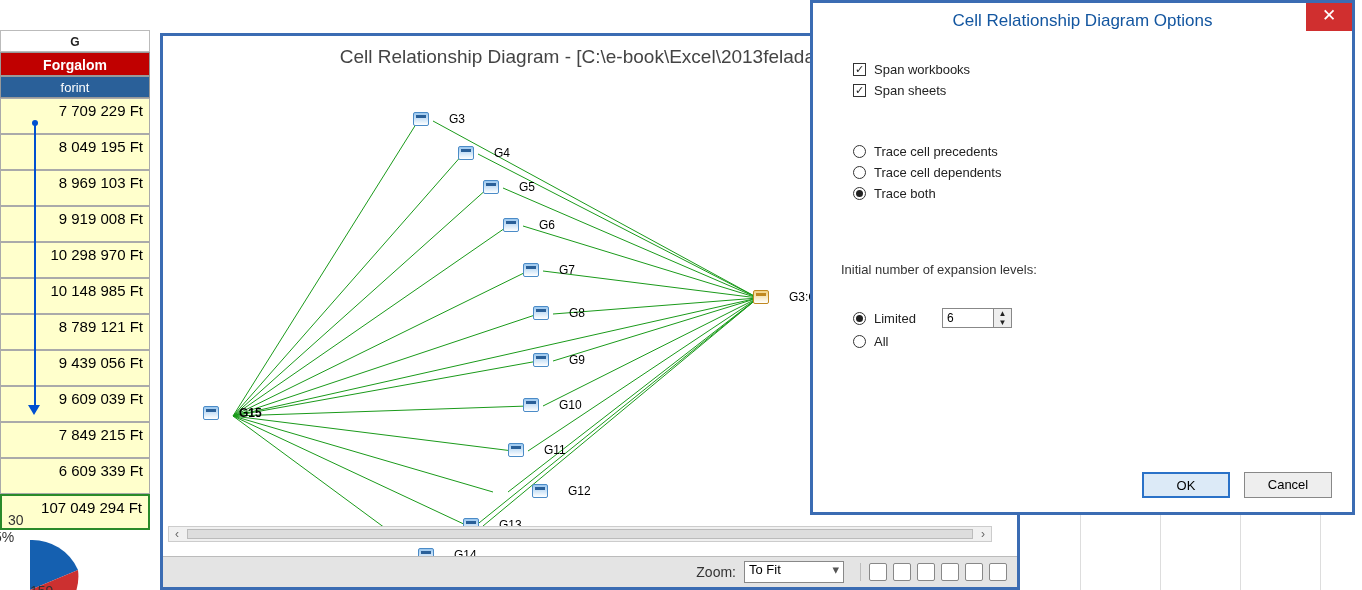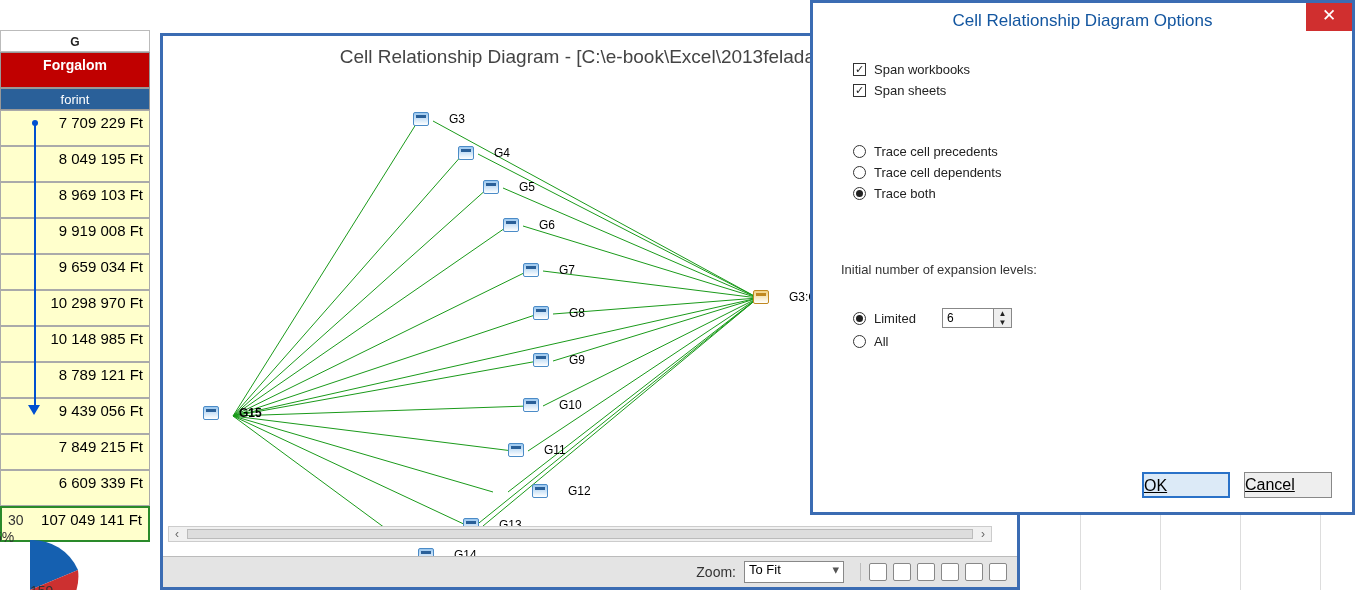--- a/index.html
+++ b/index.html
@@ -8,21 +8,21 @@
     font-size: 12px;
     background: #fff;
     width: 1362px;
     height: 590px;
     position: relative;
     overflow: hidden;
   }
   
   .sheet-col { position: absolute; left: 0; top: 30px; width: 150px; }
   .col-header { background: #fff; border: 1px solid #bbb; text-align: center; font-weight: bold; color: #222; height: 22px; line-height: 22px; }
-  .hdr1 { background: #c00000; color: #fff; border: 1px solid #999; text-align: center; font-weight: bold; height: 36px; line-height: 24px; font-size: 14px; }
+  .hdr1 { background: #c00000; color: #fff; border: 1px solid #999; text-align: center; font-weight: bold; height: 24px; line-height: 24px; font-size: 14px; }
   .hdr2 { background: #2a6099; color: #fff; border: 1px solid #999; text-align: center; height: 22px; line-height: 22px; font-size: 13px; }
   .cell { background: #ffffcc; border: 1px solid #aaa; text-align: right; padding-right: 6px; height: 36px; line-height: 24px; font-size: 15px; }
   .cell:last-child { border: 2px solid #2a8a2a; }
   .trace-dot { position: absolute; left: 32px; top: 120px; width: 6px; height: 6px; background: #0050d0; border-radius: 50%; }
   .trace-arrow { position: absolute; left: 34px; top: 122px; width: 2px; height: 290px; background: #0050d0; }
   .trace-arrowhead { position: absolute; left: 28px; top: 405px; width: 0; height: 0; border-left: 6px solid transparent; border-right: 6px solid transparent; border-top: 10px solid #0050d0; }
 
   
   .diag-window {
     position: absolute; left: 160px; top: 33px; width: 860px; height: 557px;
@@ -66,21 +66,21 @@
   .checkbox.checked::after { content:"✓"; color:#222; }
   .radio { width:13px; height:13px; border:1px solid #333; border-radius:50%; background:#fff; display:inline-flex; align-items:center; justify-content:center; }
   .radio.sel::after { content:""; width:7px; height:7px; background:#222; border-radius:50%; }
   .gap { height: 18px; }
   .gap2 { height: 40px; }
   .spin { display:inline-flex; border:1px solid #888; height:20px; width:70px; margin-left: 18px; }
   .spin input { border:none; width:50px; padding-left:4px; font-size:12px; }
   .spin .btns { width:18px; display:flex; flex-direction:column; border-left:1px solid #888; }
   .spin .btns div { flex:1; text-align:center; font-size:8px; background:#eee; line-height:9px; }
   .dlg-buttons { position:absolute; right:20px; bottom: 14px; display:flex; gap:14px; }
-  .btn { width:88px; height:26px; border:1px solid #888; background:#eee; font-size:16px; line-height:24px;text-decoration:underline; }
+  .btn { width:88px; height:26px; border:1px solid #888; background:#eee; font-size:13px; text-align:center; line-height:24px; }
   .btn.primary { border: 2px solid #2a72c8; background:#dceaf7; }
 
   
   .pie { position:absolute; left:-10px; top:500px; }
 
   
   .sheet-grid { position:absolute; left:150px; top:0; right:0; bottom:0; }
   .sheet-grid .vline { position:absolute; top:0; bottom:0; width:1px; background:#ddd; }
 </style>
 </head>
@@ -95,28 +95,28 @@
 </div>
 
 <div class="sheet-col">
   <div class="col-header">G</div>
   <div class="hdr1">Forgalom</div>
   <div class="hdr2">forint</div>
   <div class="cell">7 709 229 Ft</div>
   <div class="cell">8 049 195 Ft</div>
   <div class="cell">8 969 103 Ft</div>
   <div class="cell">9 919 008 Ft</div>
-  <div class="cell">9 659 034 Ft</div>
   <div class="cell">10 298 970 Ft</div>
   <div class="cell">10 148 985 Ft</div>
   <div class="cell">8 789 121 Ft</div>
   <div class="cell">9 439 056 Ft</div>
+  <div class="cell">9 609 039 Ft</div>
   <div class="cell">7 849 215 Ft</div>
   <div class="cell">6 609 339 Ft</div>
-  <div class="cell">107 049 141 Ft</div>
+  <div class="cell">107 049 294 Ft</div>
 </div>
 <div class="trace-dot"></div>
 <div class="trace-arrow"></div>
 <div class="trace-arrowhead"></div>
 
 <svg class="pie" width="120" height="100">
   <path d="M40 90 L40 40 A50 50 0 0 1 88 70 Z" fill="#1560b0"></path>
   <path d="M40 90 L88 70 A50 50 0 0 1 70 115 Z" fill="#cc3030"></path>
   <text x="18" y="25" font-size="14" fill="#333">30</text>
   <text x="4" y="42" font-size="14" fill="#333">5%</text>

